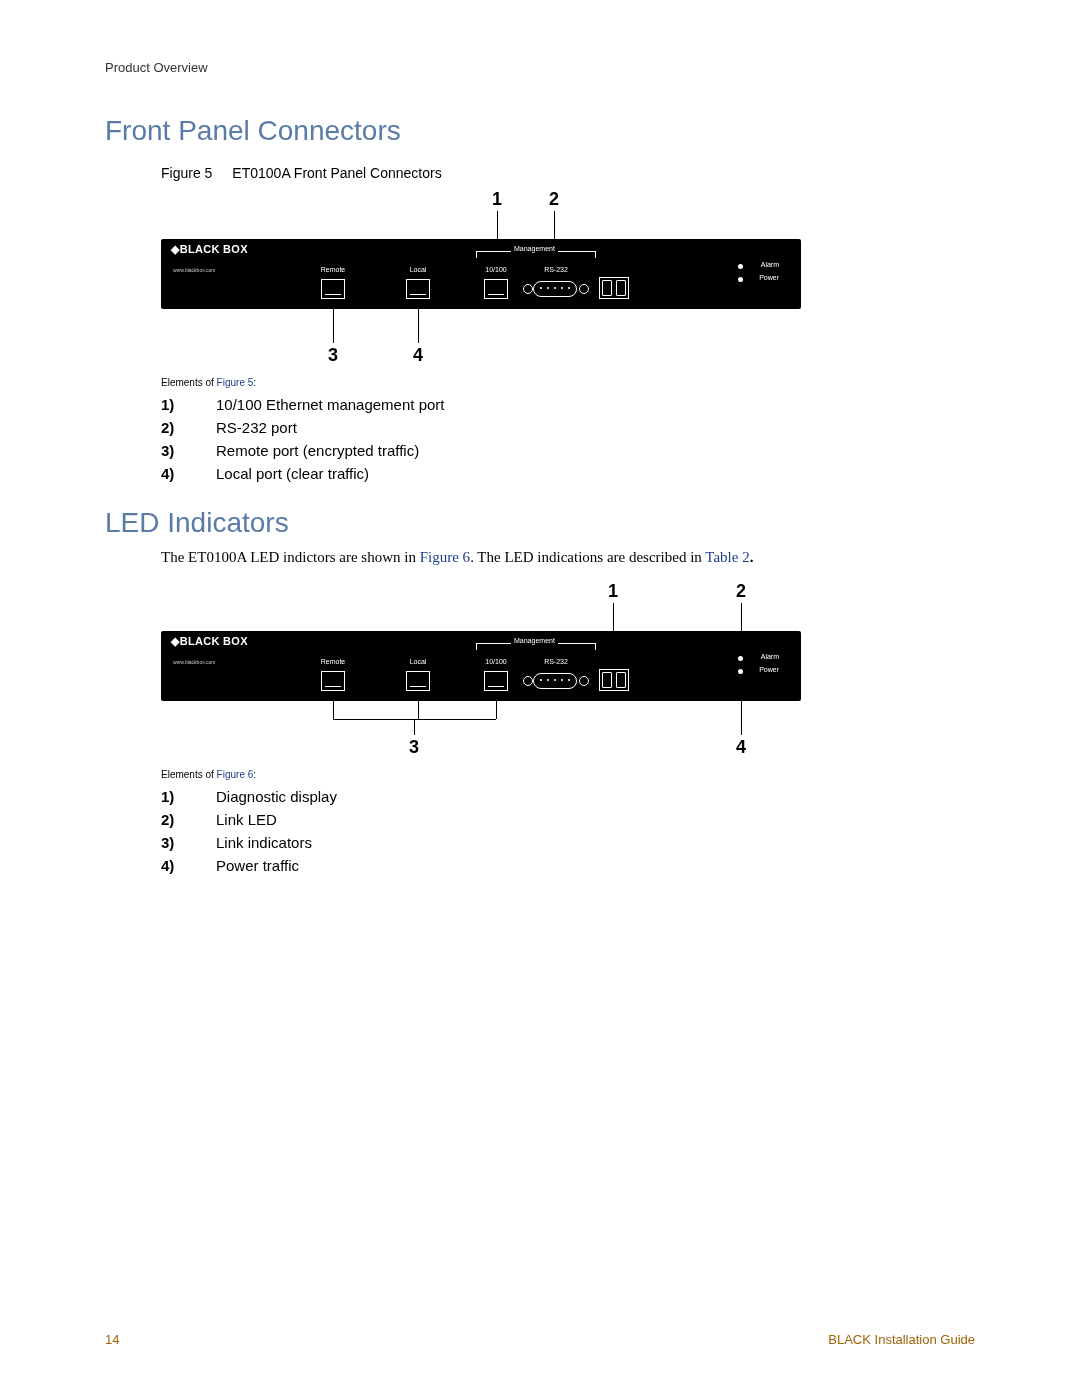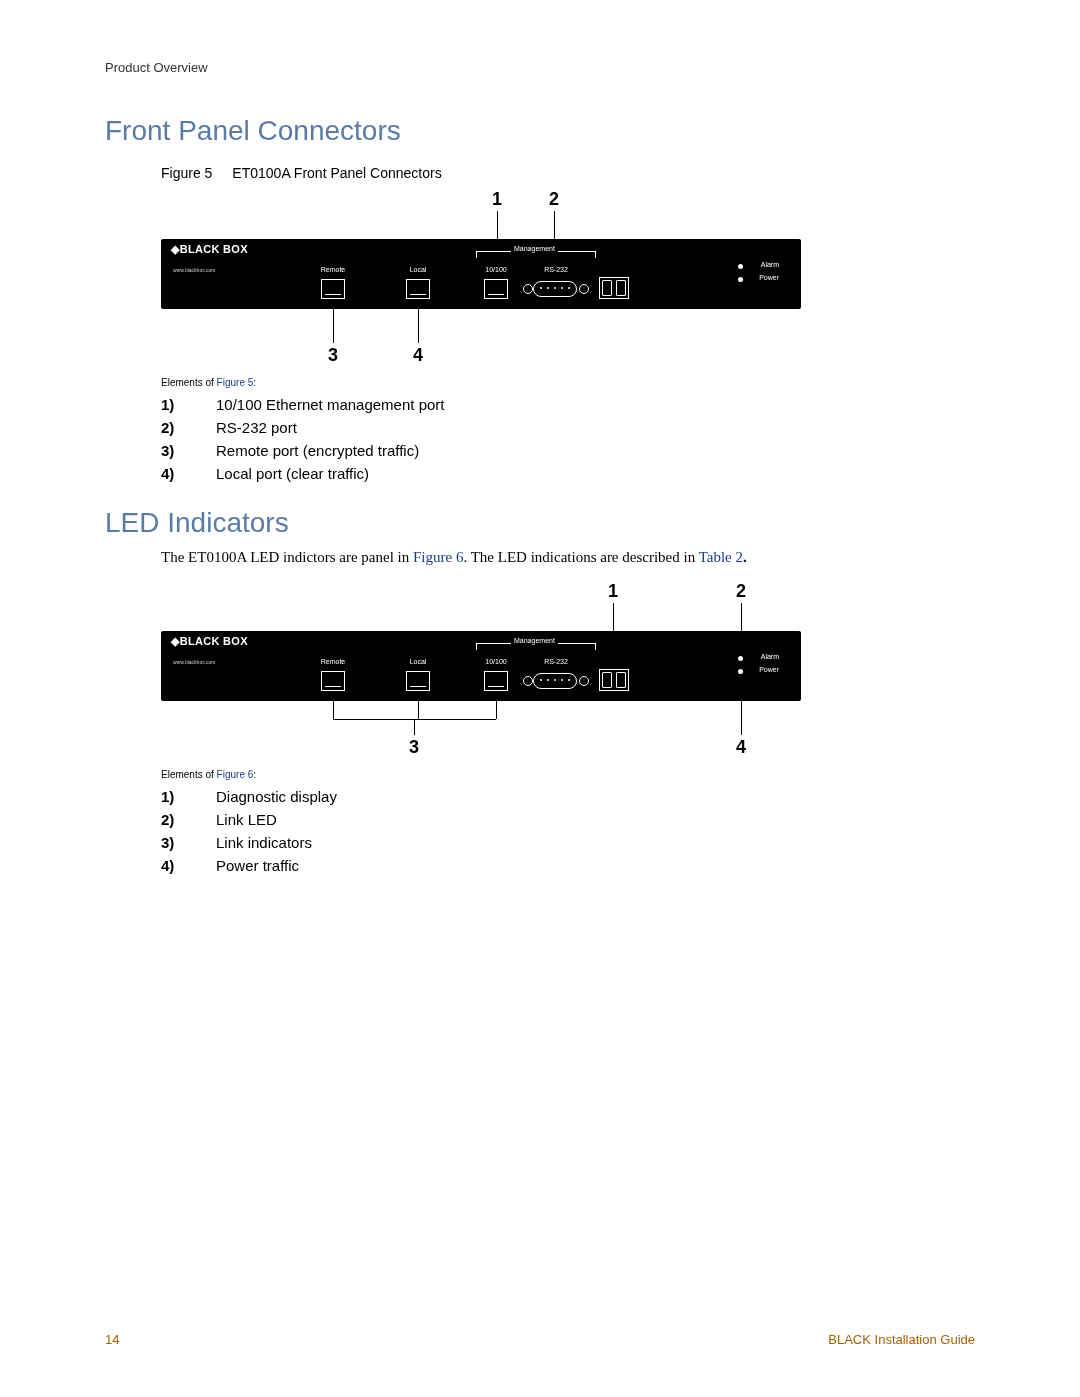--- a/index.html
+++ b/index.html
@@ -255,21 +255,21 @@
         <div class="enum-text">Remote port (encrypted traffic)</div>
       </div>
     <div class="enum-row">
         <div class="enum-num">4)</div>
         <div class="enum-text">Local port (clear traffic)</div>
       </div>
   </div>
 
   <h1 class="section-heading">LED Indicators</h1>
   <div class="intro">
-    <span>The ET0100A LED indictors are panel in </span><span class="link">Figure 6</span><span>. The LED indications are described in </span><span class="link">Table 2</span><b>.</b>
+    <span>The ET0100A LED indictors are shown in </span><span class="link">Figure 6</span><span>. The LED indications are described in </span><span class="link">Table 2</span><b>.</b>
   </div>
 
   <div class="figure-block">
     <div class="device-wrap">
 
       <div class="callouts-top">
         <span class="callout-label" style="left:447px; top:0;">1</span>
         <span class="callout-label" style="left:575px; top:0;">2</span>
         <div class="callout-line-v" style="left:452px; top:22px; height:28px;"></div>
         <div class="callout-line-v" style="left:580px; top:22px; height:28px;"></div>

